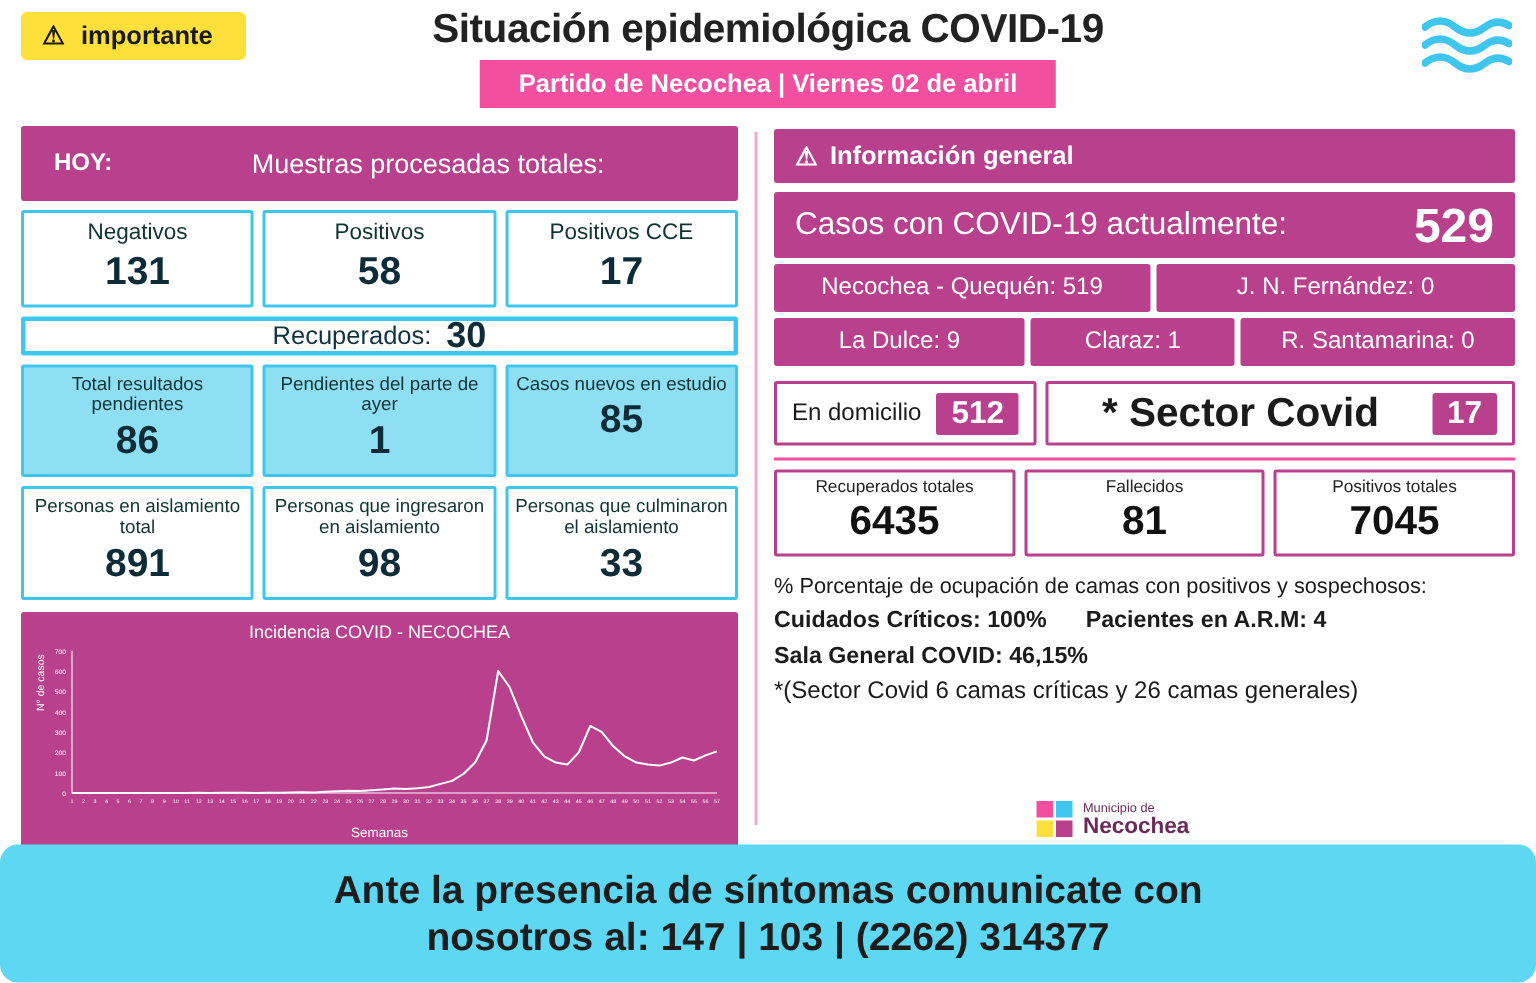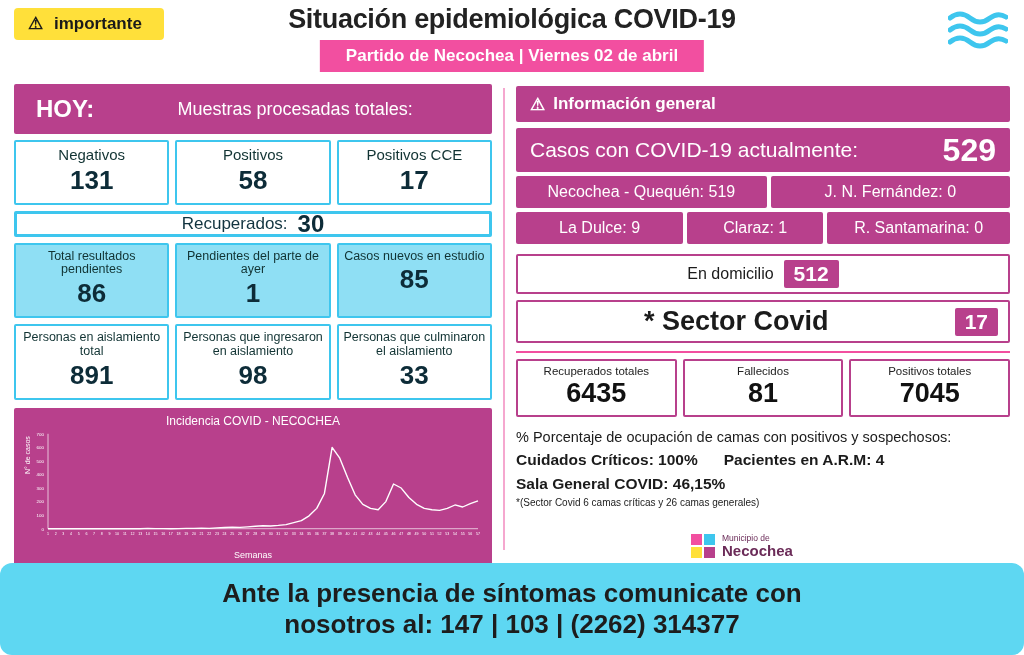--- a/index.html
+++ b/index.html
@@ -42,21 +42,21 @@
 
   
   .left {
     position: absolute; left: 14px; top: 84px; width: 478px;
   }
   .hoy-bar {
     display: flex; align-items: center;
     background: #b8408c; color: #fff; border-radius: 2px;
     height: 50px; padding: 0 10px;
   }
-  .hoy-label { font-size: 24px; font-weight: bold; padding: 0 14px 0 12px; }
+  .hoy-label { font-size: 16px; font-weight: bold; padding: 0 14px 0 12px; }
   .hoy-text { flex: 1; text-align: center; line-height: 1.05; }
   .hoy-text .l1 { font-size: 18px; }
   .hoy-text .l2 { font-size: 17px; font-weight: bold; }
 
   .grid-row { display: flex; gap: 6px; margin-top: 6px; }
   .cell {
     background: #3ec6ee; color: #11333f; border-radius: 2px;
     text-align: center; padding: 5px 2px 7px; flex: 1;
     border: 2px solid #3ec6ee;
   }
@@ -113,21 +113,21 @@
   }
   .casos-line .t { font-size: 21px; }
   .casos-line .n { font-size: 32px; font-weight: bold; }
 
   .loc-row { display: flex; gap: 4px; margin-top: 4px; }
   .loc {
     background: #b8408c; color: #fff; border-radius: 2px;
     text-align: center; font-size: 16px; padding: 7px 6px; flex: 1;
   }
 
-  .dom-row { display: flex; gap: 6px; margin-top: 10px; flex-direction: column; }
+  .dom-row { display: flex; gap: 6px; margin-top: 10px; }
   .dom-box {
     background: #fff; border: 2px solid #b8408c; border-radius: 2px;
     display: flex; align-items: center; justify-content: center; gap: 10px;
     padding: 4px 10px;
   }
   .dom-box .lbl { font-size: 16px; color: #1b1b1b; }
   .dom-box .chip {
     background: #b8408c; color: #fff; font-weight: bold; font-size: 21px;
     padding: 2px 10px; border-radius: 2px;
   }
@@ -151,21 +151,21 @@
   .neg-row .lbl { font-size: 15px; color: #1b1b1b; }
   .neg-row .chip {
     background: #b8408c; color: #fff; font-weight: bold; font-size: 20px;
     padding: 2px 12px;
   }
 
   .occ {
     margin-top: 10px; font-size: 14.5px; color: #1b1b1b; line-height: 1.5;
   }
   .occ .b { font-weight: bold; font-size: 15.5px; }
-  .occ .note { font-size: 10px; }
+  .occ .note { font-size: 16px; }
 
   .muni {
     position: absolute; left: 690px; top: 533px;
     display: flex; align-items: center; gap: 6px;
   }
   .muni-mark { width: 26px; height: 26px; }
   .muni-text { line-height: 1.05; }
   .muni-text .m1 { font-size: 8.5px; color: #6b2b58; }
   .muni-text .m2 { font-size: 15px; font-weight: bold; color: #6b2b58; }
 

